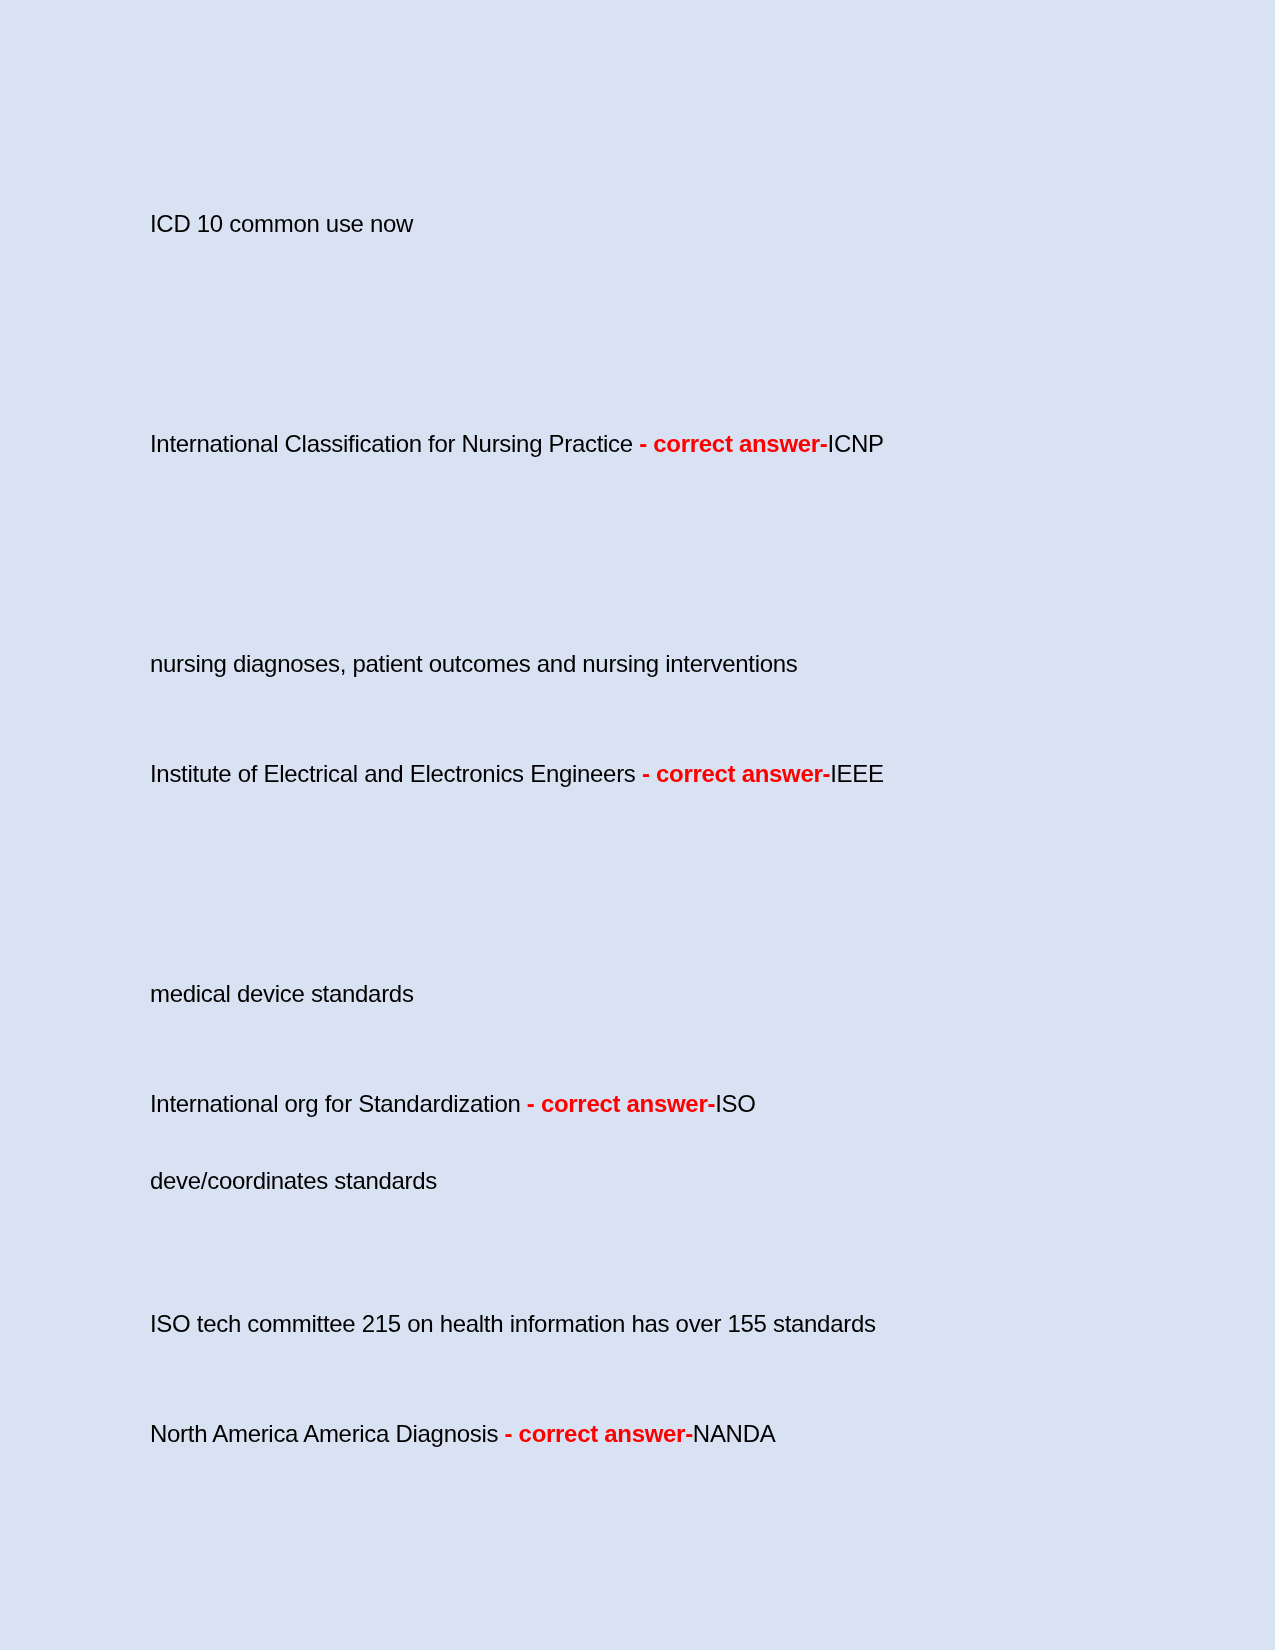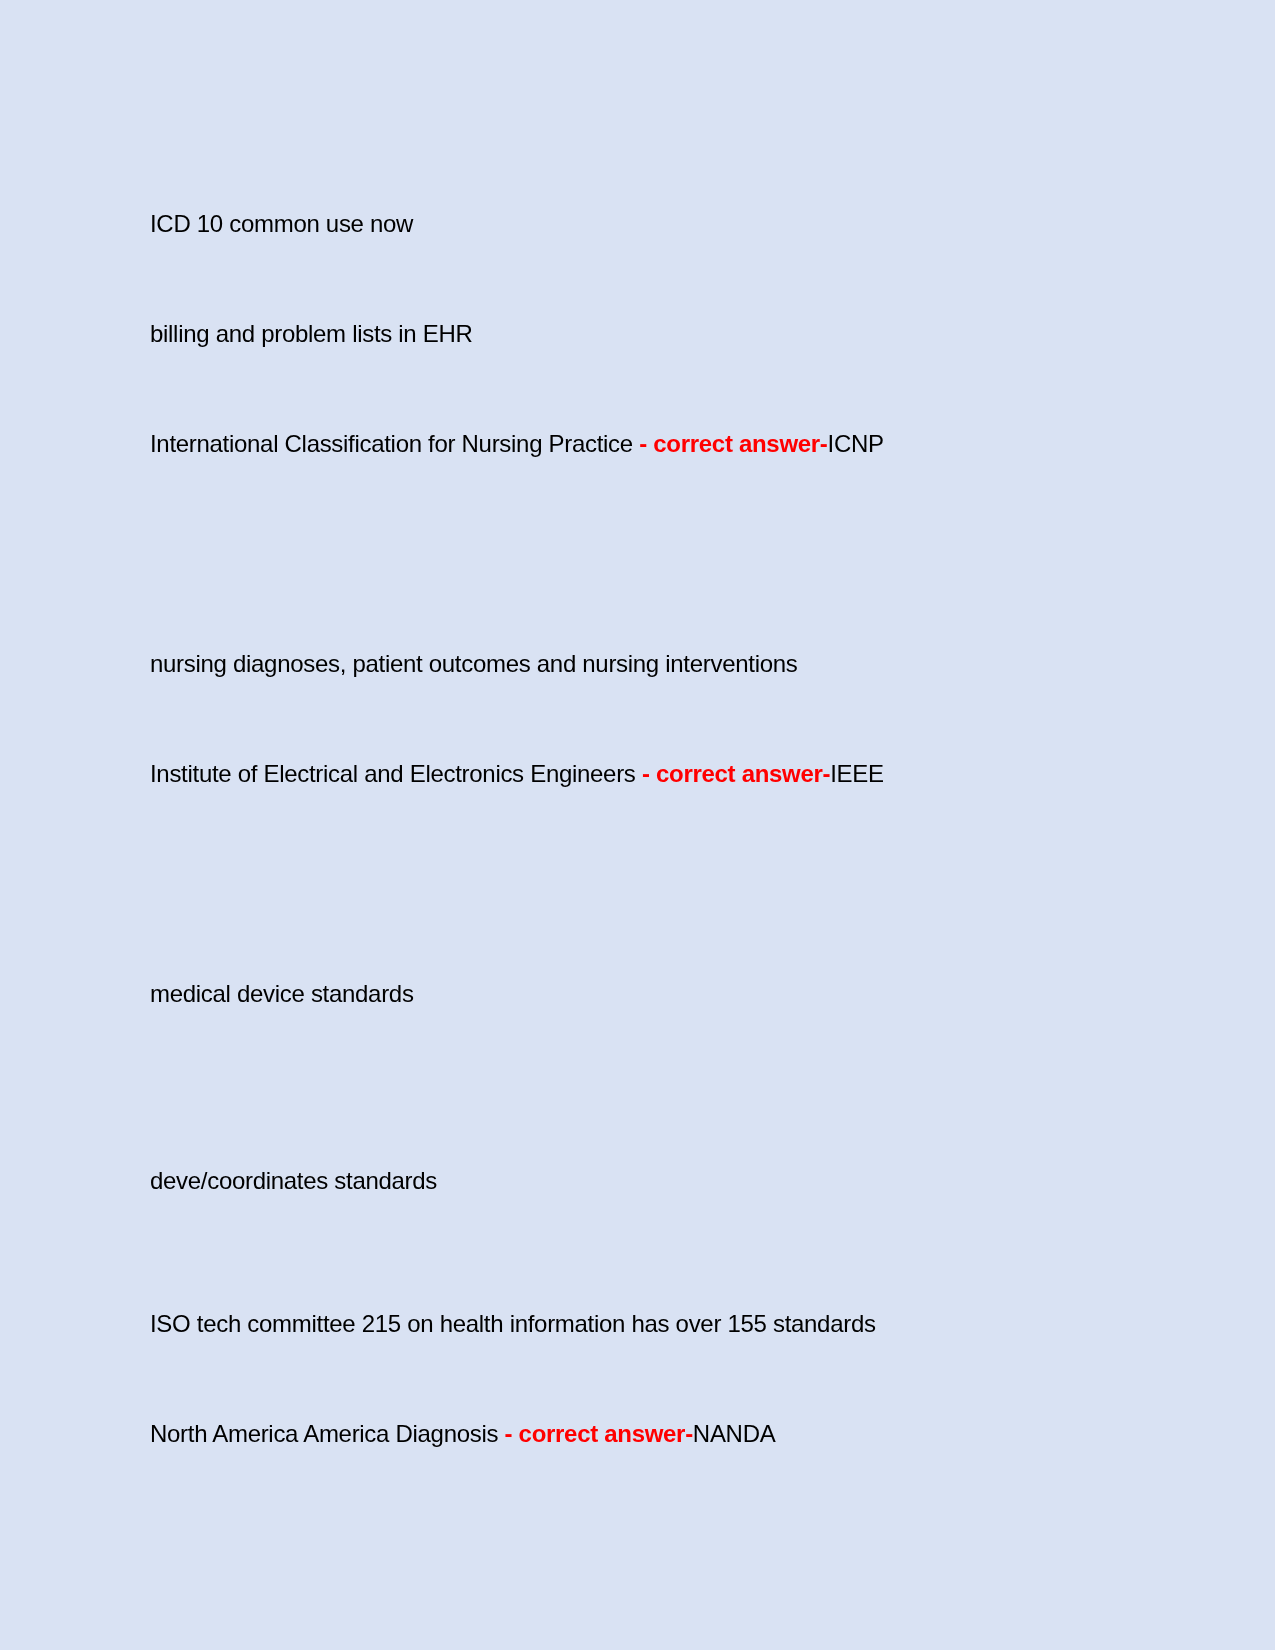--- a/index.html
+++ b/index.html
@@ -22,34 +22,34 @@
   }
   .hl { color: #ff0000; font-weight: bold; }
 </style>
 </head>
 <body>
 
 <div class="page">
   <div class="line" style="top:209px">
     <span>ICD 10 common use now</span>
   </div>
-  <div class="line" style="top:319px">
-    <span>billing and problem lists in EHR</span>
-  </div>
   <div class="line" style="top:429px">
     <span>International Classification for Nursing Practice </span><span class="hl">- correct answer-</span><span>ICNP</span>
   </div>
   <div class="line" style="top:649px">
     <span>nursing diagnoses, patient outcomes and nursing interventions</span>
   </div>
   <div class="line" style="top:759px">
     <span>Institute of Electrical and Electronics Engineers </span><span class="hl">- correct answer-</span><span>IEEE</span>
   </div>
   <div class="line" style="top:979px">
     <span>medical device standards</span>
+  </div>
+  <div class="line" style="top:1089px">
+    <span>International org for Standardization </span><span class="hl">- correct answer-</span><span>ISO</span>
   </div>
   <div class="line" style="top:1166px">
     <span>deve/coordinates standards</span>
   </div>
   <div class="line" style="top:1309px">
     <span>ISO tech committee 215 on health information has over 155 standards</span>
   </div>
   <div class="line" style="top:1419px">
     <span>North America America Diagnosis </span><span class="hl">- correct answer-</span><span>NANDA</span>
   </div>

